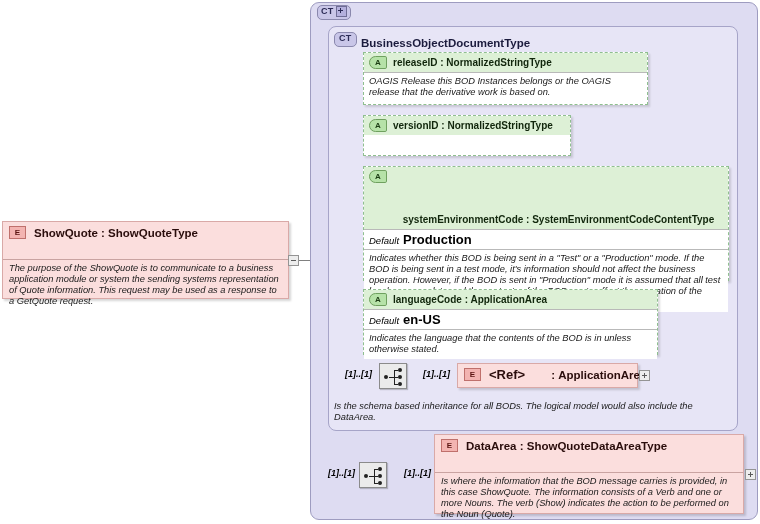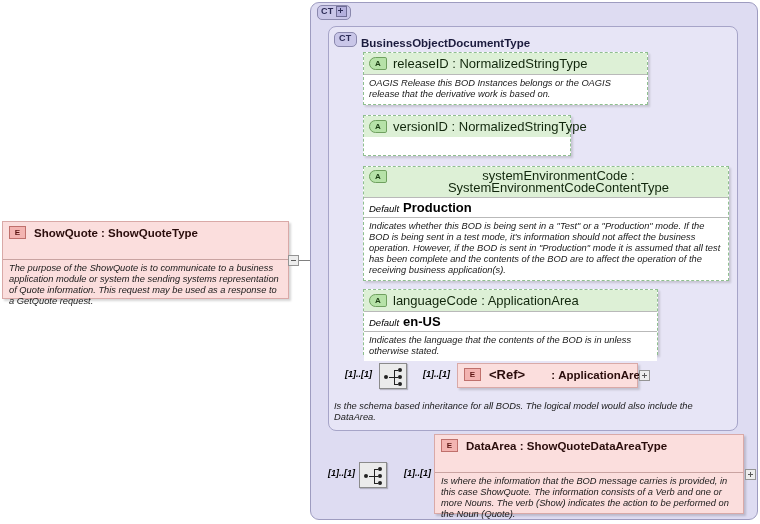--- a/index.html
+++ b/index.html
@@ -111,22 +111,22 @@
     border: 1px solid #6fa05f;
     border-radius: 7px 2px 2px 7px;
     font-size: 8px;
     font-weight: bold;
     color: #1c3d14;
     text-align: center;
     line-height: 12px;
     box-sizing: border-box;
   }
   .attr-name {
-    font-size: 13px;
-    font-weight: normal;
+    font-size: 10px;
+    font-weight: bold;
     color: #11260c;
     white-space: nowrap;
   }
   .attr-name.wrap { white-space: normal; text-align: center; line-height: 12px; }
   .attr-default {
     display: flex;
     align-items: baseline;
     border-top: 1px solid #b9b9b9;
     background: #fff;
     padding: 2px 5px;
@@ -300,21 +300,21 @@
   <div class="attr-box" style="left:363px; top:115px; width:208px; height:41px;">
     <div class="attr-head">
       <span class="attr-badge">A</span>
       <span class="attr-name">versionID : NormalizedStringType</span>
     </div>
   </div>
 
   <div class="attr-box" style="left:363px; top:166px; width:366px; height:115px;">
     <div class="attr-head" style="align-items:flex-start;">
       <span class="attr-badge">A</span>
-      <span class="attr-name wrap" style="flex:1;">systemEnvironmentCode : SystemEnvironmentCodeContentType</span>
+      <span class="attr-name wrap" style="flex:1;margin-top:44px;">systemEnvironmentCode : SystemEnvironmentCodeContentType</span>
     </div>
     <div class="attr-default">
       <span class="dk">Default</span>
       <span class="dv">Production</span>
     </div>
     <div class="attr-doc">Indicates whether this BOD is being sent in a "Test" or a "Production" mode. If the BOD is being sent in a test mode, it's information should not affect the business operation. However, if the BOD is sent in "Production" mode it is assumed that all test has been complete and the contents of the BOD are to affect the operation of the receiving business application(s).</div>
   </div>
 
   <div class="attr-box" style="left:363px; top:289px; width:295px; height:66px;">
     <div class="attr-head">

